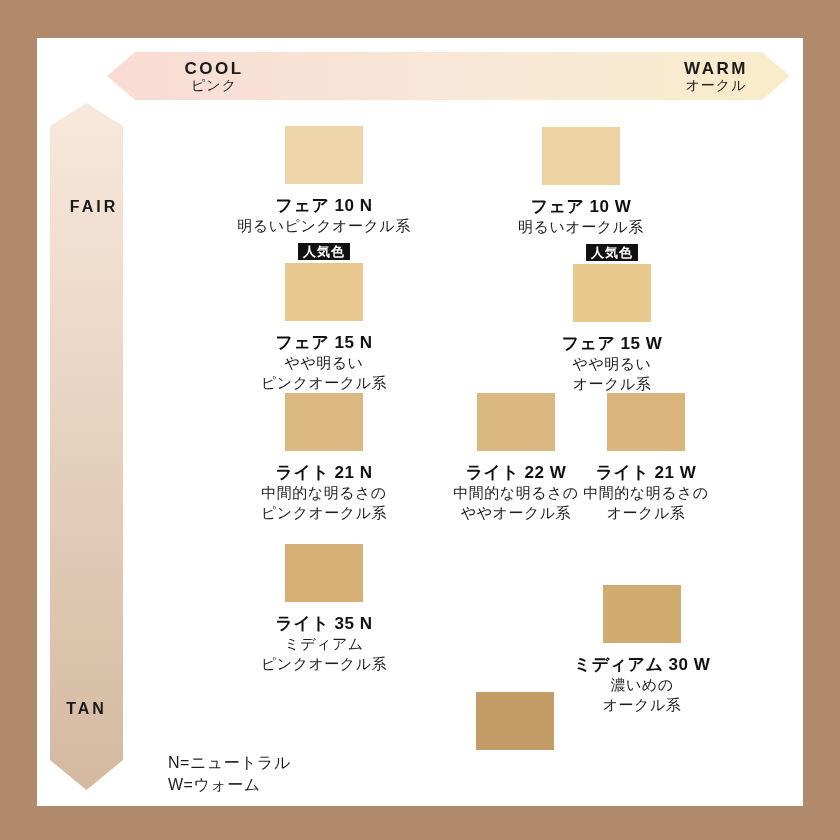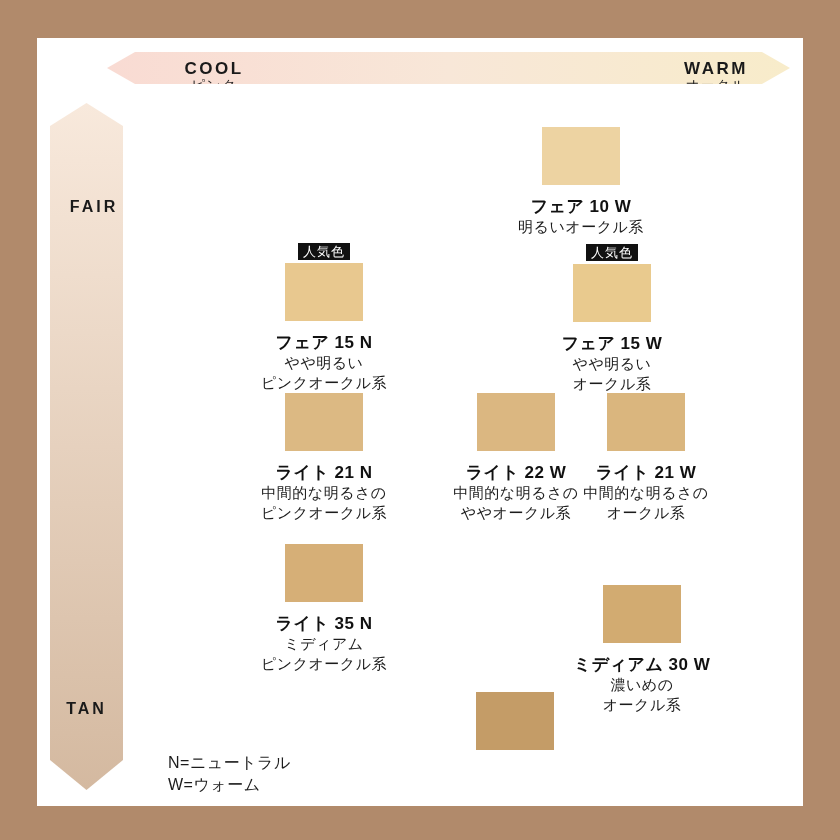--- a/index.html
+++ b/index.html
@@ -12,21 +12,21 @@
     position:relative;
     width:840px;height:840px;
     overflow:hidden;
   }
   .inner{
     position:absolute;left:37px;top:38px;width:766px;height:768px;
     background:#ffffff;
   }
   
   .h-arrow{
-    position:absolute;left:107px;top:52px;width:683px;height:32px;
+    position:absolute;left:107px;top:52px;width:683px;height:48px;
     clip-path:polygon(28px 0,calc(100% - 28px) 0,100% 50%,calc(100% - 28px) 100%,28px 100%,0 50%);
   }
   .axis-end{position:absolute;top:7px;text-align:center;transform:translateX(-50%);}
   .axis-end.cool{left:107px;}
   .axis-end.warm{left:609px;}
   .axis-main{
     font-size:17px;font-weight:bold;letter-spacing:2.5px;color:#1a1a1a;line-height:19px;
     white-space:nowrap;
   }
   .axis-sub{font-size:14px;letter-spacing:1px;line-height:15px;color:#222;white-space:nowrap;}
@@ -44,21 +44,21 @@
   
   .shade{
     position:absolute;width:220px;
     display:flex;flex-direction:column;align-items:center;
     text-align:center;
   }
   .swatch{width:78px;height:58px;}
   .badge{
     position:absolute;top:-20px;
     background:#111;color:#fff;
-    font-size:13px;font-weight:normal;line-height:17px;
+    font-size:13px;font-weight:bold;line-height:17px;
     padding:0 5px;letter-spacing:1px;white-space:nowrap;
   }
   .sname{
     margin-top:11px;
     font-size:17px;font-weight:bold;line-height:21px;color:#111;
     white-space:nowrap;letter-spacing:0.5px;
   }
   .sdesc{font-size:15px;line-height:20px;color:#1c1c1c;white-space:nowrap;letter-spacing:0.5px;}
   
   .legend{
@@ -81,20 +81,25 @@
       <div class="axis-main">WARM</div>
       <div class="axis-sub">オークル</div>
     </div>
   </div>
 
   <div class="v-arrow" style="background: linear-gradient(rgb(248, 233, 220), rgb(212, 185, 160));">
     <div class="v-label fair">FAIR</div>
     <div class="v-label tan">TAN</div>
   </div>
 
+  <div class="shade" style="left:214px;top:126px">
+    <div class="swatch" style="background: rgb(237, 213, 169);"></div>
+    <div class="sname">フェア 10 N</div>
+    <div class="sdesc">明るいピンクオークル系</div>
+  </div>
 
   <div class="shade" style="left:471px;top:127px">
     <div class="swatch" style="background: rgb(237, 211, 162);"></div>
     <div class="sname">フェア 10 W</div>
     <div class="sdesc">明るいオークル系</div>
   </div>
 
   <div class="shade" style="left:214px;top:263px">
     <div class="badge">人気色</div>
     <div class="swatch" style="background: rgb(232, 200, 143);"></div>

